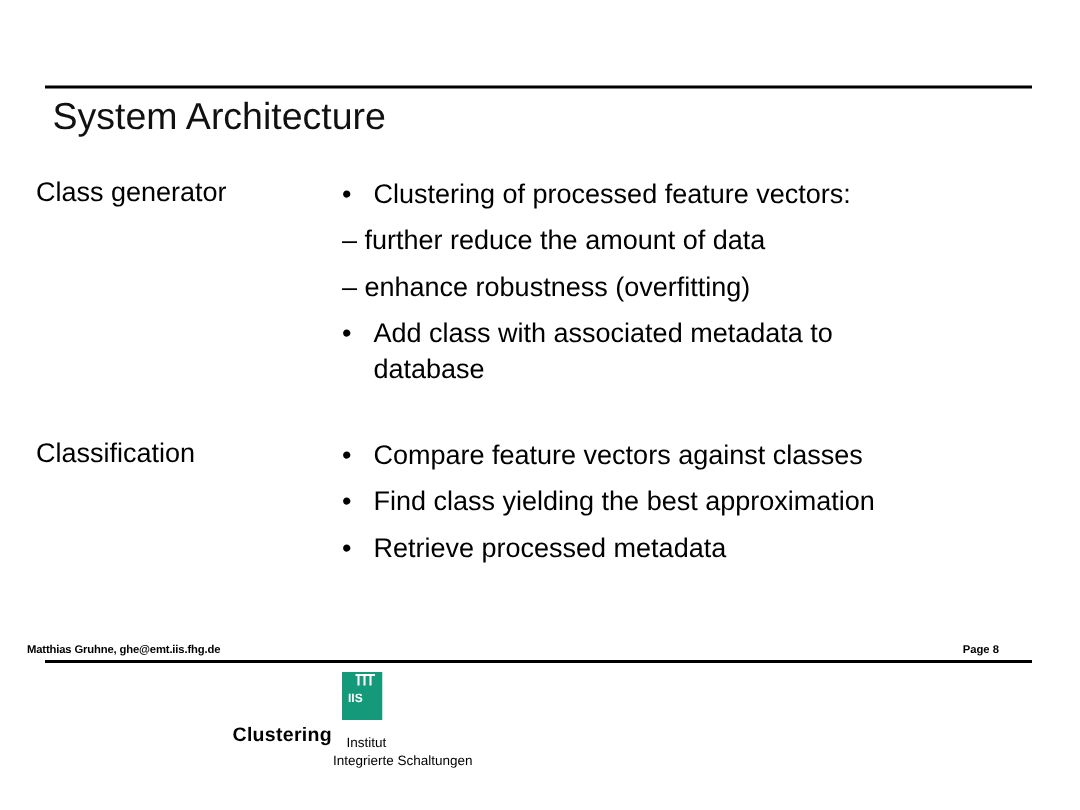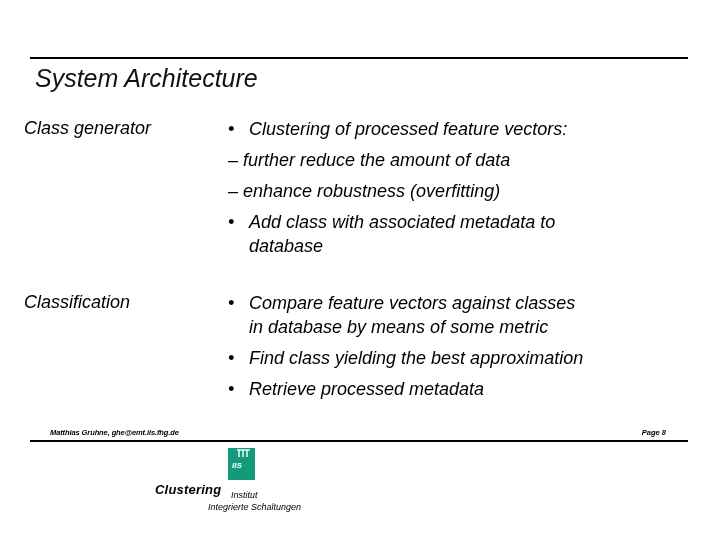--- a/index.html
+++ b/index.html
@@ -1,47 +1,46 @@
 <!DOCTYPE html>
 <html><head>
 <meta charset="utf-8">
 <style>
   html,body { margin:0; padding:0; background:#fff; }
   .slide {
     position:relative; width:696px; height:540px; background:#ffffff;
     font-family:"Liberation Sans", sans-serif; color:#000;
     overflow:hidden;
-    font-style:italic;
   }
   .top-rule { position:absolute; left:30px; top:57px; width:658px; height:2px; background:#000; }
   .title { position:absolute; left:35px; top:64px; font-size:25px; font-weight:normal; color:#111; }
 
   .section-label { position:absolute; left:24px; font-size:18px; }
   .label-1 { top:118px; }
   .label-2 { top:292px; }
 
   .bullets { position:absolute; left:228px; width:440px; font-size:18px; line-height:24px; }
   .bullets-1 { top:117px; }
   .bullets-2 { top:291px; }
   ul.blist { list-style:none; margin:0; padding:0; }
   ul.blist li { display:flex; margin:0 0 7px 0; }
   .marker { width:21px; flex:none; }
   li.sub { margin-left:37px; }
   li.sub .marker { width:15px; }
   .btext { flex:1; }
 
-  .footer-author { position:absolute; left:50px; top:428px; font-size:7.5px; font-weight:bold; letter-spacing:-0.1px; }
+  .footer-author { position:absolute; left:18px; top:428px; font-size:7.5px; font-weight:bold; letter-spacing:-0.1px; }
   .footer-page  { position:absolute; right:30px; top:428px; font-size:7.5px; font-weight:bold; }
   .footer-rule  { position:absolute; left:30px; top:440px; width:658px; height:2px; background:#000; }
 
   .logo-square { position:absolute; left:228px; top:448px; width:27px; height:32px; }
   .logo-square svg { display:block; }
   .logo-brand { position:absolute; left:155px; top:482px; font-size:13px; font-weight:bold; letter-spacing:0.2px; }
   .logo-inst1 { position:absolute; left:231px; top:490px; font-size:9px; }
-  .logo-inst2 { position:absolute; left:208px; top:502px; font-size:9px; }
+  .logo-inst2 { position:absolute; left:222px; top:502px; font-size:9px; }
 </style>
 </head>
 <body>
 
 <div class="slide">
 
   <div class="top-rule"></div>
   <h1 class="title" style="margin:0; font-weight:normal;">System Architecture</h1>
 
   <div class="section-label label-1">Class generator</div>
@@ -75,21 +74,20 @@
     </ul>
   </div>
 
   <div class="section-label label-2">Classification</div>
   <div class="bullets bullets-2">
     <ul class="blist">
       <li>
         <span class="marker">•</span>
         <div class="btext">
           <div>Compare feature vectors against classes</div>
-          <div>in database by means of some metric</div>
         </div>
       </li>
       <li>
         <span class="marker">•</span>
         <div class="btext">
           <div>Find class yielding the best approximation</div>
         </div>
       </li>
       <li>
         <span class="marker">•</span>

